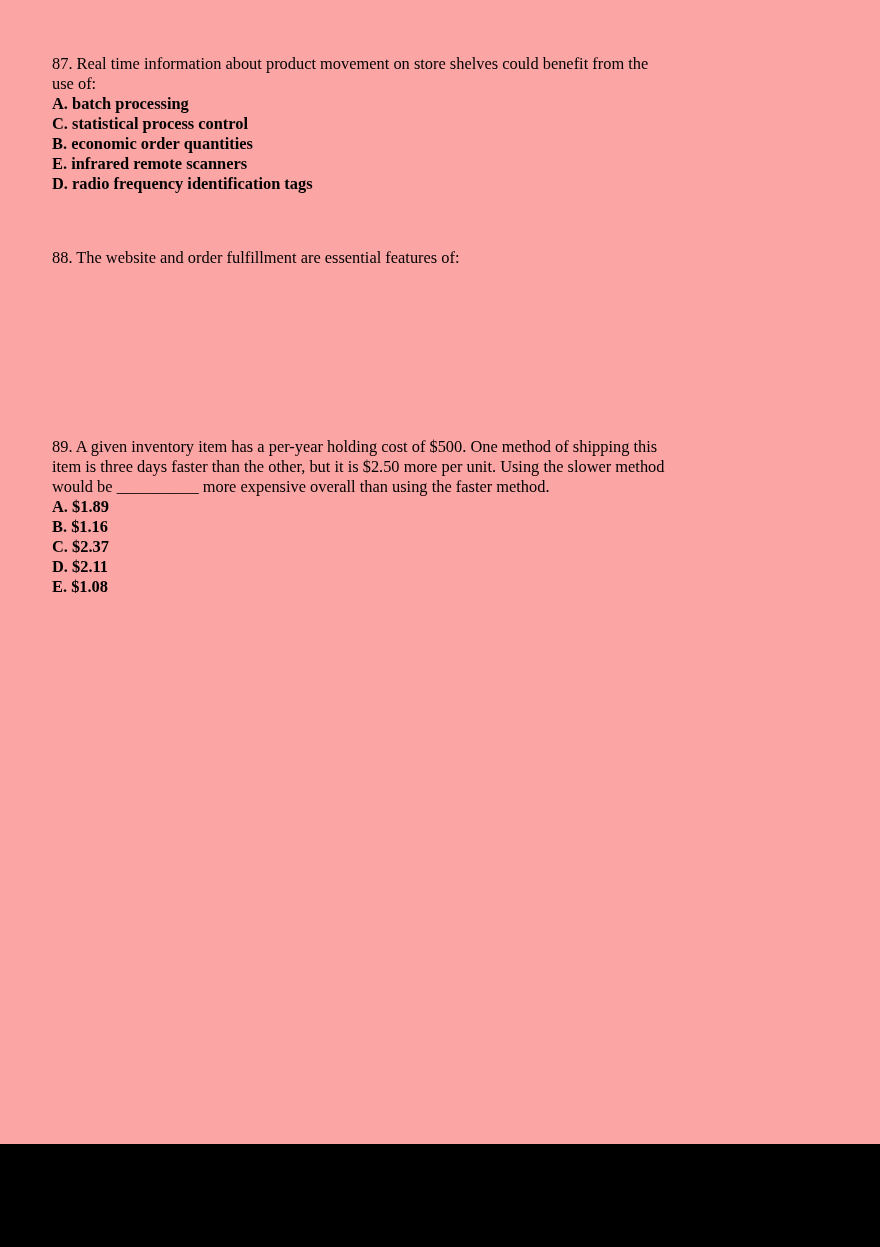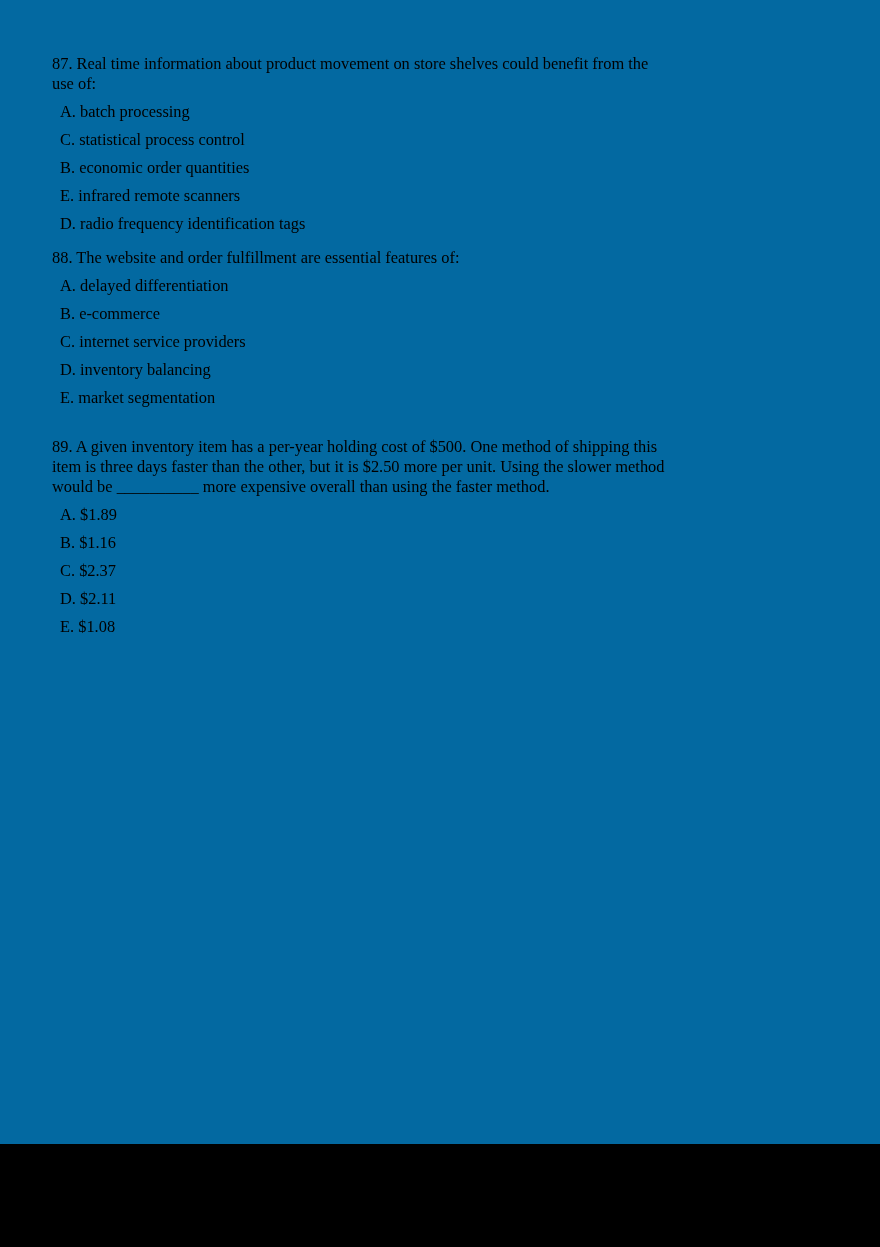--- a/index.html
+++ b/index.html
@@ -1,54 +1,47 @@
 <!DOCTYPE html>
 <html><head>
   <meta charset="utf-8">
   <style>
     html, body { margin: 0; padding: 0; }
     body {
       width: 880px; height: 1247px; background: #ffffff; position: relative; overflow: hidden;
       font-family: "Liberation Serif", "DejaVu Serif", serif; color: #000;
     }
-    .page { position: absolute; left: 0; top: 0; width: 880px; height: 1144px; background: #0369a1; }
+    .page { position: absolute; left: 0; top: 0; width: 880px; height: 1144px; background: #fca5a5; }
     .question { position: absolute; left: 52px; width: 620px; font-size: 16.4px; line-height: 20px; }
     .q87 { top: 54px; }
     .q88 { top: 248px; }
     .q89 { top: 437px; }
     .stem { margin: 0; }
     .options { list-style: none; margin: 0; padding: 0; }
-    .options li { margin: 8px; padding: 0; }
+    .options li { margin: 0; padding: 0; font-weight: bold; }
     .bottom-bar { position: absolute; left: 0; top: 1144px; width: 880px; height: 103px; background: #000; }
   </style>
 </head>
 <body>
 
 <div class="page">
 
   <div class="question q87">
     <p class="stem">87. Real time information about product movement on store shelves could benefit from the use of:</p>
     <ul class="options">
       <li>A. batch processing</li>
       <li>C. statistical process control</li>
       <li>B. economic order quantities</li>
       <li>E. infrared remote scanners</li>
       <li>D. radio frequency identification tags</li>
     </ul>
   </div>
 
   <div class="question q88">
     <p class="stem">88. The website and order fulfillment are essential features of:</p>
-    <ul class="options">
-      <li>A. delayed differentiation</li>
-      <li>B. e-commerce</li>
-      <li>C. internet service providers</li>
-      <li>D. inventory balancing</li>
-      <li>E. market segmentation</li>
-    </ul>
   </div>
 
   <div class="question q89">
     <p class="stem">89. A given inventory item has a per-year holding cost of $500. One method of shipping this item is three days faster than the other, but it is $2.50 more per unit. Using the slower method would be __________ more expensive overall than using the faster method.</p>
     <ul class="options">
       <li>A. $1.89</li>
       <li>B. $1.16</li>
       <li>C. $2.37</li>
       <li>D. $2.11</li>
       <li>E. $1.08</li>

